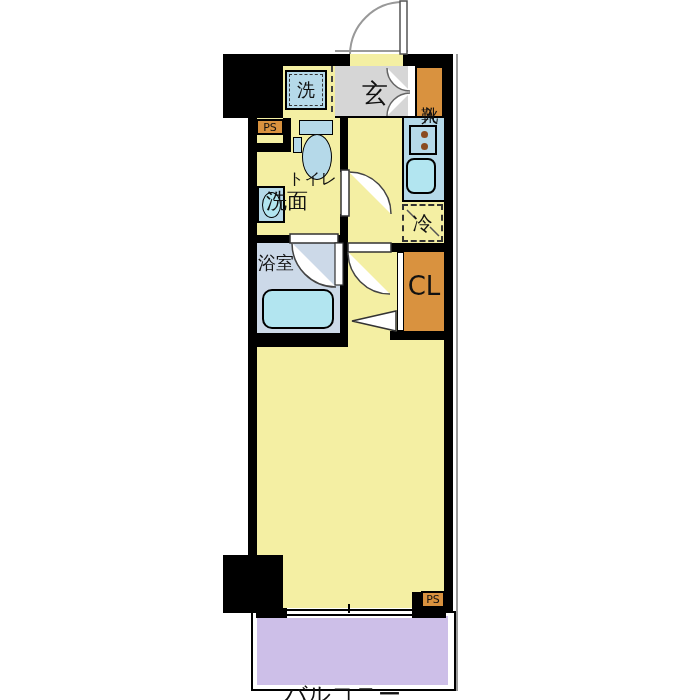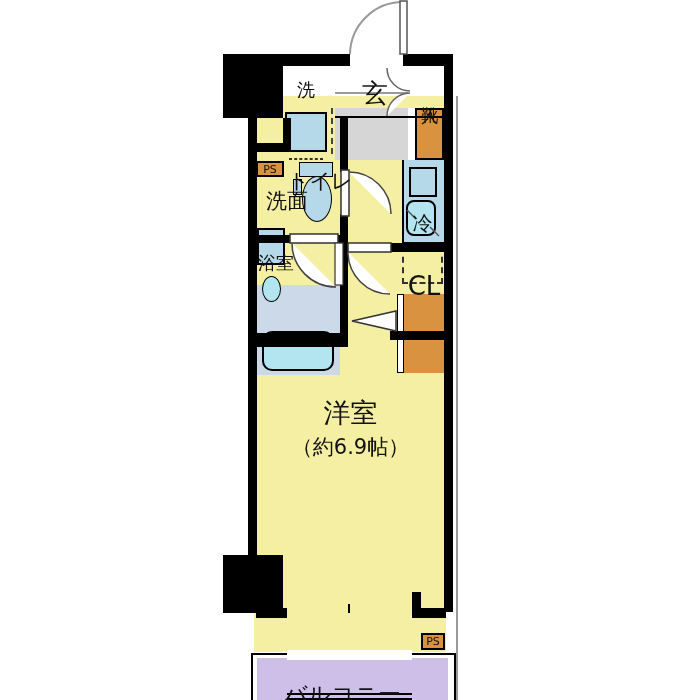--- a/index.html
+++ b/index.html
@@ -1,18 +1,18 @@
 <!DOCTYPE html>
 <html><head>
 <meta charset="utf-8">
 <style>
   html,body{margin:0;padding:0;background:#fff;}
   #canvas{position:relative;width:700px;height:700px;background:#ffffff;overflow:hidden;
           font-family:"DejaVu Sans","Liberation Sans",sans-serif;color:#111;}
-  .abs{position:absolute;box-sizing:border-box;margin-top:42px;}
+  .abs{position:absolute;box-sizing:border-box;}
   .wall{position:absolute;background:#000;box-sizing:border-box;}
   .floor-yellow{background:#f4efa3;}
   .floor-gray{background:#d6d6d6;}
   .floor-bath{background:#ccd9e8;}
   .floor-balcony{background:#cdbfe8;}
   .orange{background:#d9923f;}
   .fix-blue{background:#b5d9e9;}
   .water{background:#b2e5f0;}
   .lbl{position:absolute;color:#111;line-height:1.1;white-space:nowrap;}
   .center{display:flex;align-items:center;justify-content:center;text-align:center;}
@@ -119,22 +119,20 @@
 
     <path d="M 349 604 L 349 613" stroke="#000" stroke-width="2"></path>
 
     <path d="M 407 210 L 416 219" stroke="#555" stroke-width="1.5"></path>
     <path d="M 430 227 L 439 236" stroke="#555" stroke-width="1.5"></path>
   </svg>
 
   <div class="lbl" style="left:362px;top:79px;font-size:26px;">玄</div>
   <div class="lbl center" style="left:418px;top:70px;width:24px;height:46px;font-size:17px;writing-mode:vertical-rl;">靴入</div>
   <div class="lbl center" style="left:285px;top:70px;width:42px;height:40px;font-size:18px;">洗</div>
-  <div class="lbl" style="left:288px;top:170px;font-size:21px;">トイレ</div>
+  <div class="lbl" style="left:288px;top:170px;font-size:16px;">トイレ</div>
   <div class="lbl" style="left:266px;top:190px;font-size:21px;">洗面</div>
   <div class="lbl" style="left:258px;top:253px;font-size:18px;">浴室</div>
   <div class="lbl center" style="left:402px;top:204px;width:41px;height:38px;font-size:20px;">冷</div>
   <div class="lbl center" style="left:404px;top:252px;width:40px;height:69px;font-size:26px;">CL</div>
-  <div class="lbl center" style="left:257px;top:398px;width:187px;font-size:27px;">洋室</div>
-  <div class="lbl center" style="left:257px;top:436px;width:187px;font-size:21px;">（約6.9帖）</div>
   <div class="lbl center" style="left:257px;top:638px;width:171px;font-size:23px;margin-top:44px;">バルコニー</div>
 
 </div>
 
 </body></html>

